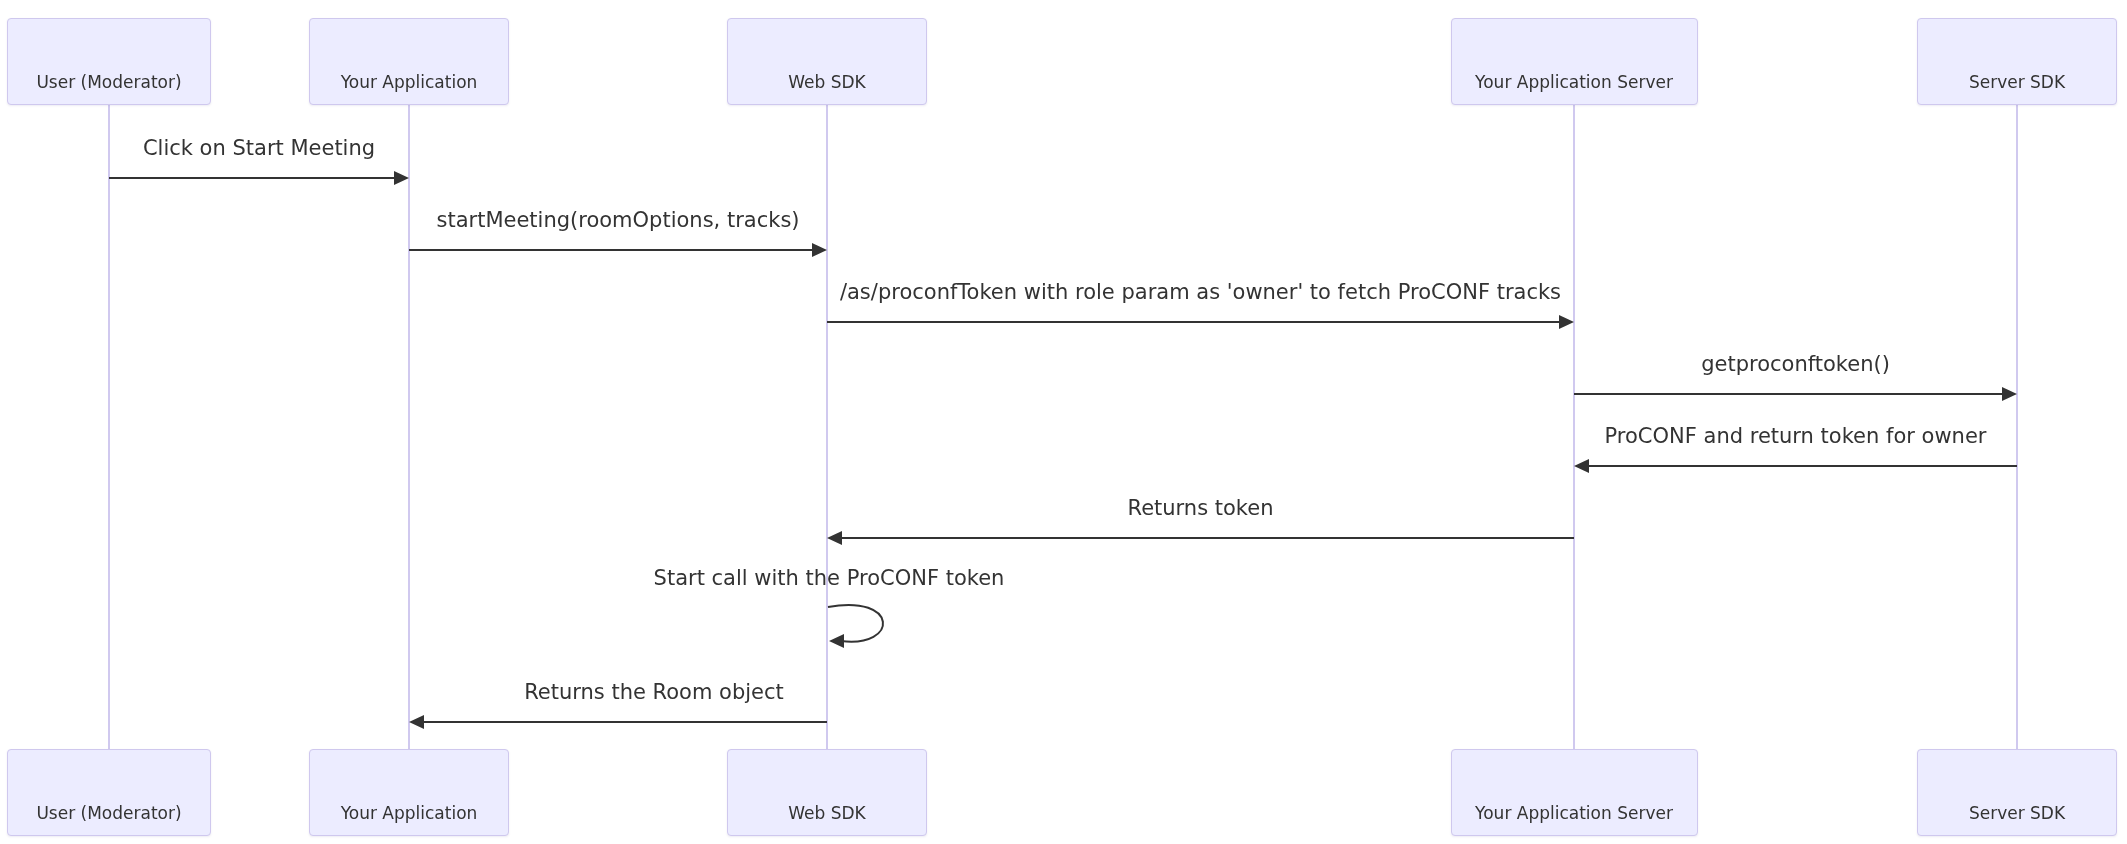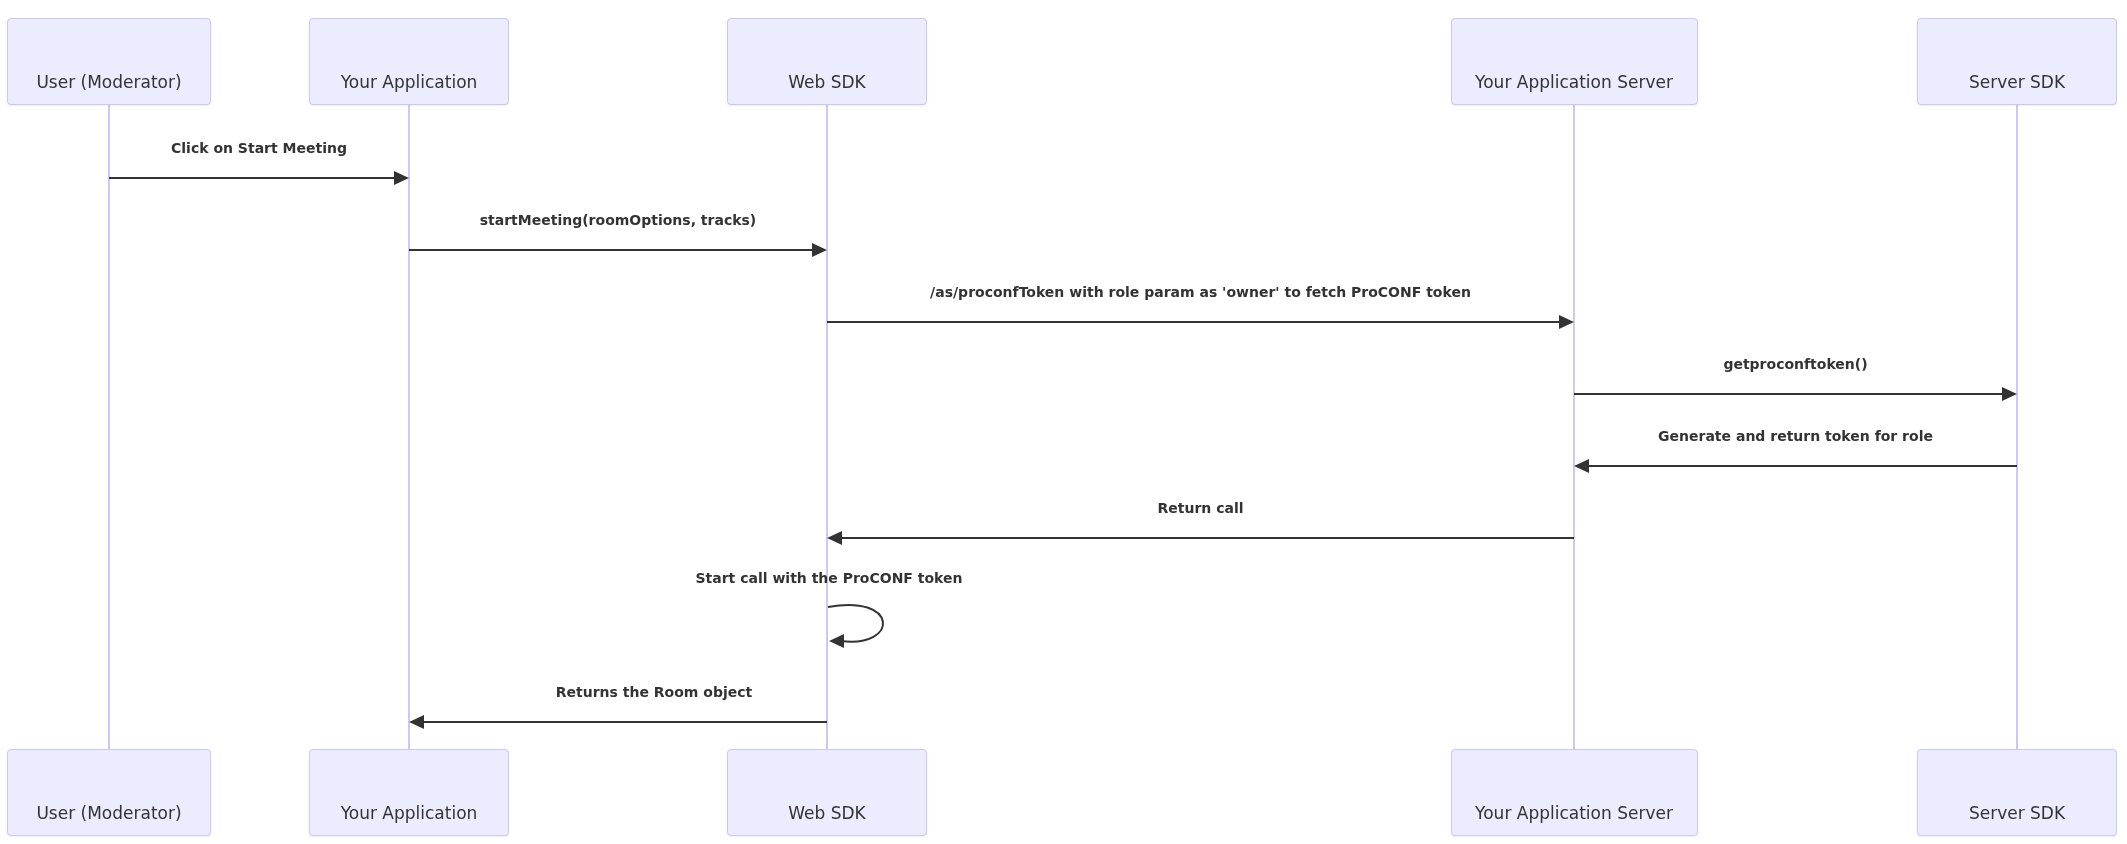--- a/index.html
+++ b/index.html
@@ -27,21 +27,21 @@
     font-size:17px; font-weight:500;
     color:var(--text,#333333);
     box-shadow:0 1px 2px rgba(80,70,150,0.10);
   }
   .actor-label { white-space:nowrap;margin-top:40px; }
   .msg-label {
     position:absolute;
     transform:translateX(-50%);
     white-space:nowrap;
     height:24px; line-height:24px;
-    font-size:14px; font-weight:700;
+    font-size:21px; font-weight:400;
     color:var(--text,#333333);
   }
   .msg-line {
     position:absolute;
     height:2px;
     background:var(--arrow,#333333);
   }
   .msg-head {
     position:absolute;
     width:0; height:0;
@@ -80,30 +80,30 @@
         <div class="actor-label">Server SDK</div>
       </div>
     </div>
   <div id="layer-messages">
       <div class="msg-label" style="left: 259px; top: 136px;">Click on Start Meeting</div>
       <div class="msg-line" style="left: 109px; top: 177px; width: 287px;"></div>
       <div class="msg-head right" style="left: 394px; top: 171px;"></div>
       <div class="msg-label" style="left: 618px; top: 208px; text-align: right;">startMeeting(roomOptions, tracks)</div>
       <div class="msg-line" style="left: 409px; top: 249px; width: 405px;"></div>
       <div class="msg-head right" style="left: 812px; top: 243px;"></div>
-      <div class="msg-label" style="left: 1200.5px; top: 280px;">/as/proconfToken with role param as 'owner' to fetch ProCONF token</div>
+      <div class="msg-label" style="left: 1200.5px; top: 280px;">/as/proconfToken with role param as 'owner' to fetch ProCONF tracks</div>
       <div class="msg-line" style="left: 827px; top: 321px; width: 734px;"></div>
       <div class="msg-head right" style="left: 1559px; top: 315px;"></div>
       <div class="msg-label" style="left: 1795.5px; top: 352px; text-align: center;">getproconftoken()</div>
       <div class="msg-line" style="left: 1574px; top: 393px; width: 430px;"></div>
       <div class="msg-head right" style="left: 2002px; top: 387px;"></div>
-      <div class="msg-label" style="left: 1795.5px; top: 424px;">Generate and return token for role</div>
+      <div class="msg-label" style="left: 1795.5px; top: 424px;">ProCONF and return token for owner</div>
       <div class="msg-line" style="left: 1587px; top: 465px; width: 430px;"></div>
       <div class="msg-head left" style="left: 1574px; top: 459px;"></div>
-      <div class="msg-label" style="left: 1200.5px; top: 496px;">Return call</div>
+      <div class="msg-label" style="left: 1200.5px; top: 496px;">Returns token</div>
       <div class="msg-line" style="left: 840px; top: 537px; width: 734px;"></div>
       <div class="msg-head left" style="left: 827px; top: 531px;"></div>
       <div class="msg-label" style="left: 829px; top: 566px; text-align: right;">Start call with the ProCONF token</div>
       <div class="self-loop" style="left: 827px; top: 600px; width: 80px; height: 50px;"><svg width="80" height="50" viewBox="0 0 80 50" xmlns="http://www.w3.org/2000/svg">
           <path d="M1,7 C72,-6 72,48 14,41" fill="none" stroke="#333333" stroke-width="2"></path>
           <polygon points="2,41 17,34 17,48" fill="#333333"></polygon>
         </svg></div>
       <div class="msg-label" style="left: 654px; top: 680px;">Returns the Room object</div>
       <div class="msg-line" style="left: 422px; top: 721px; width: 405px;"></div>
       <div class="msg-head left" style="left: 409px; top: 715px;"></div>

